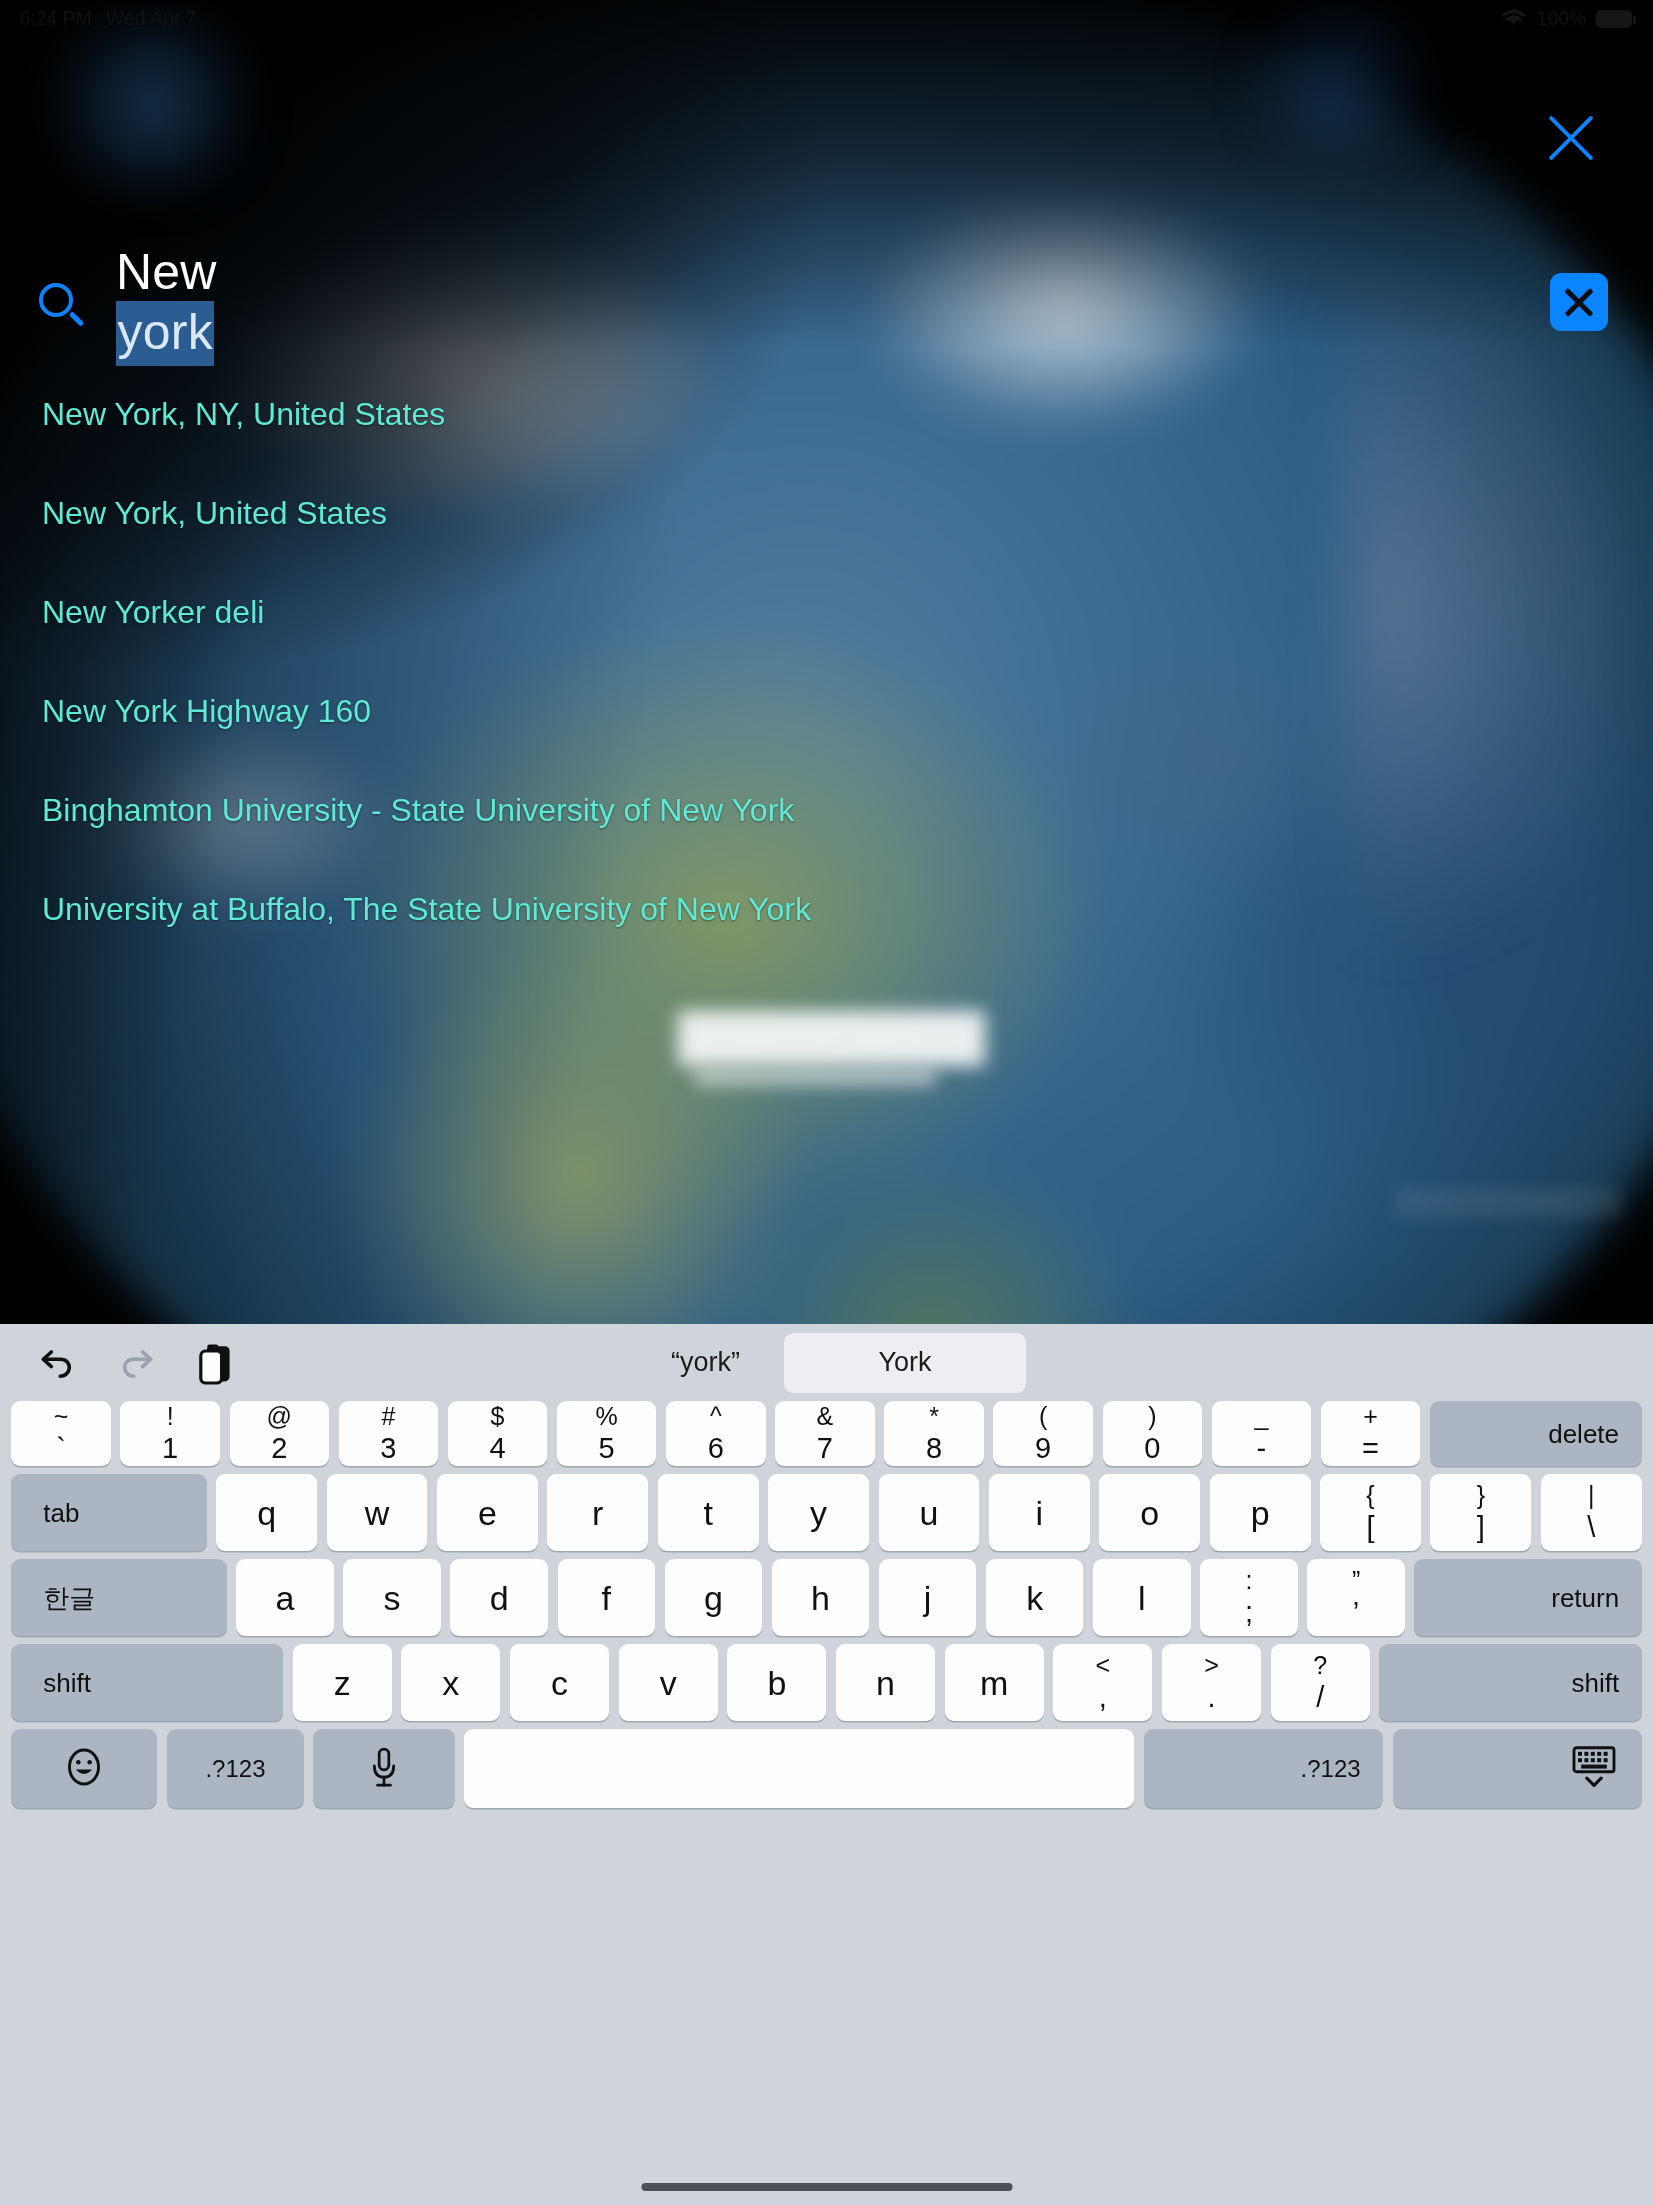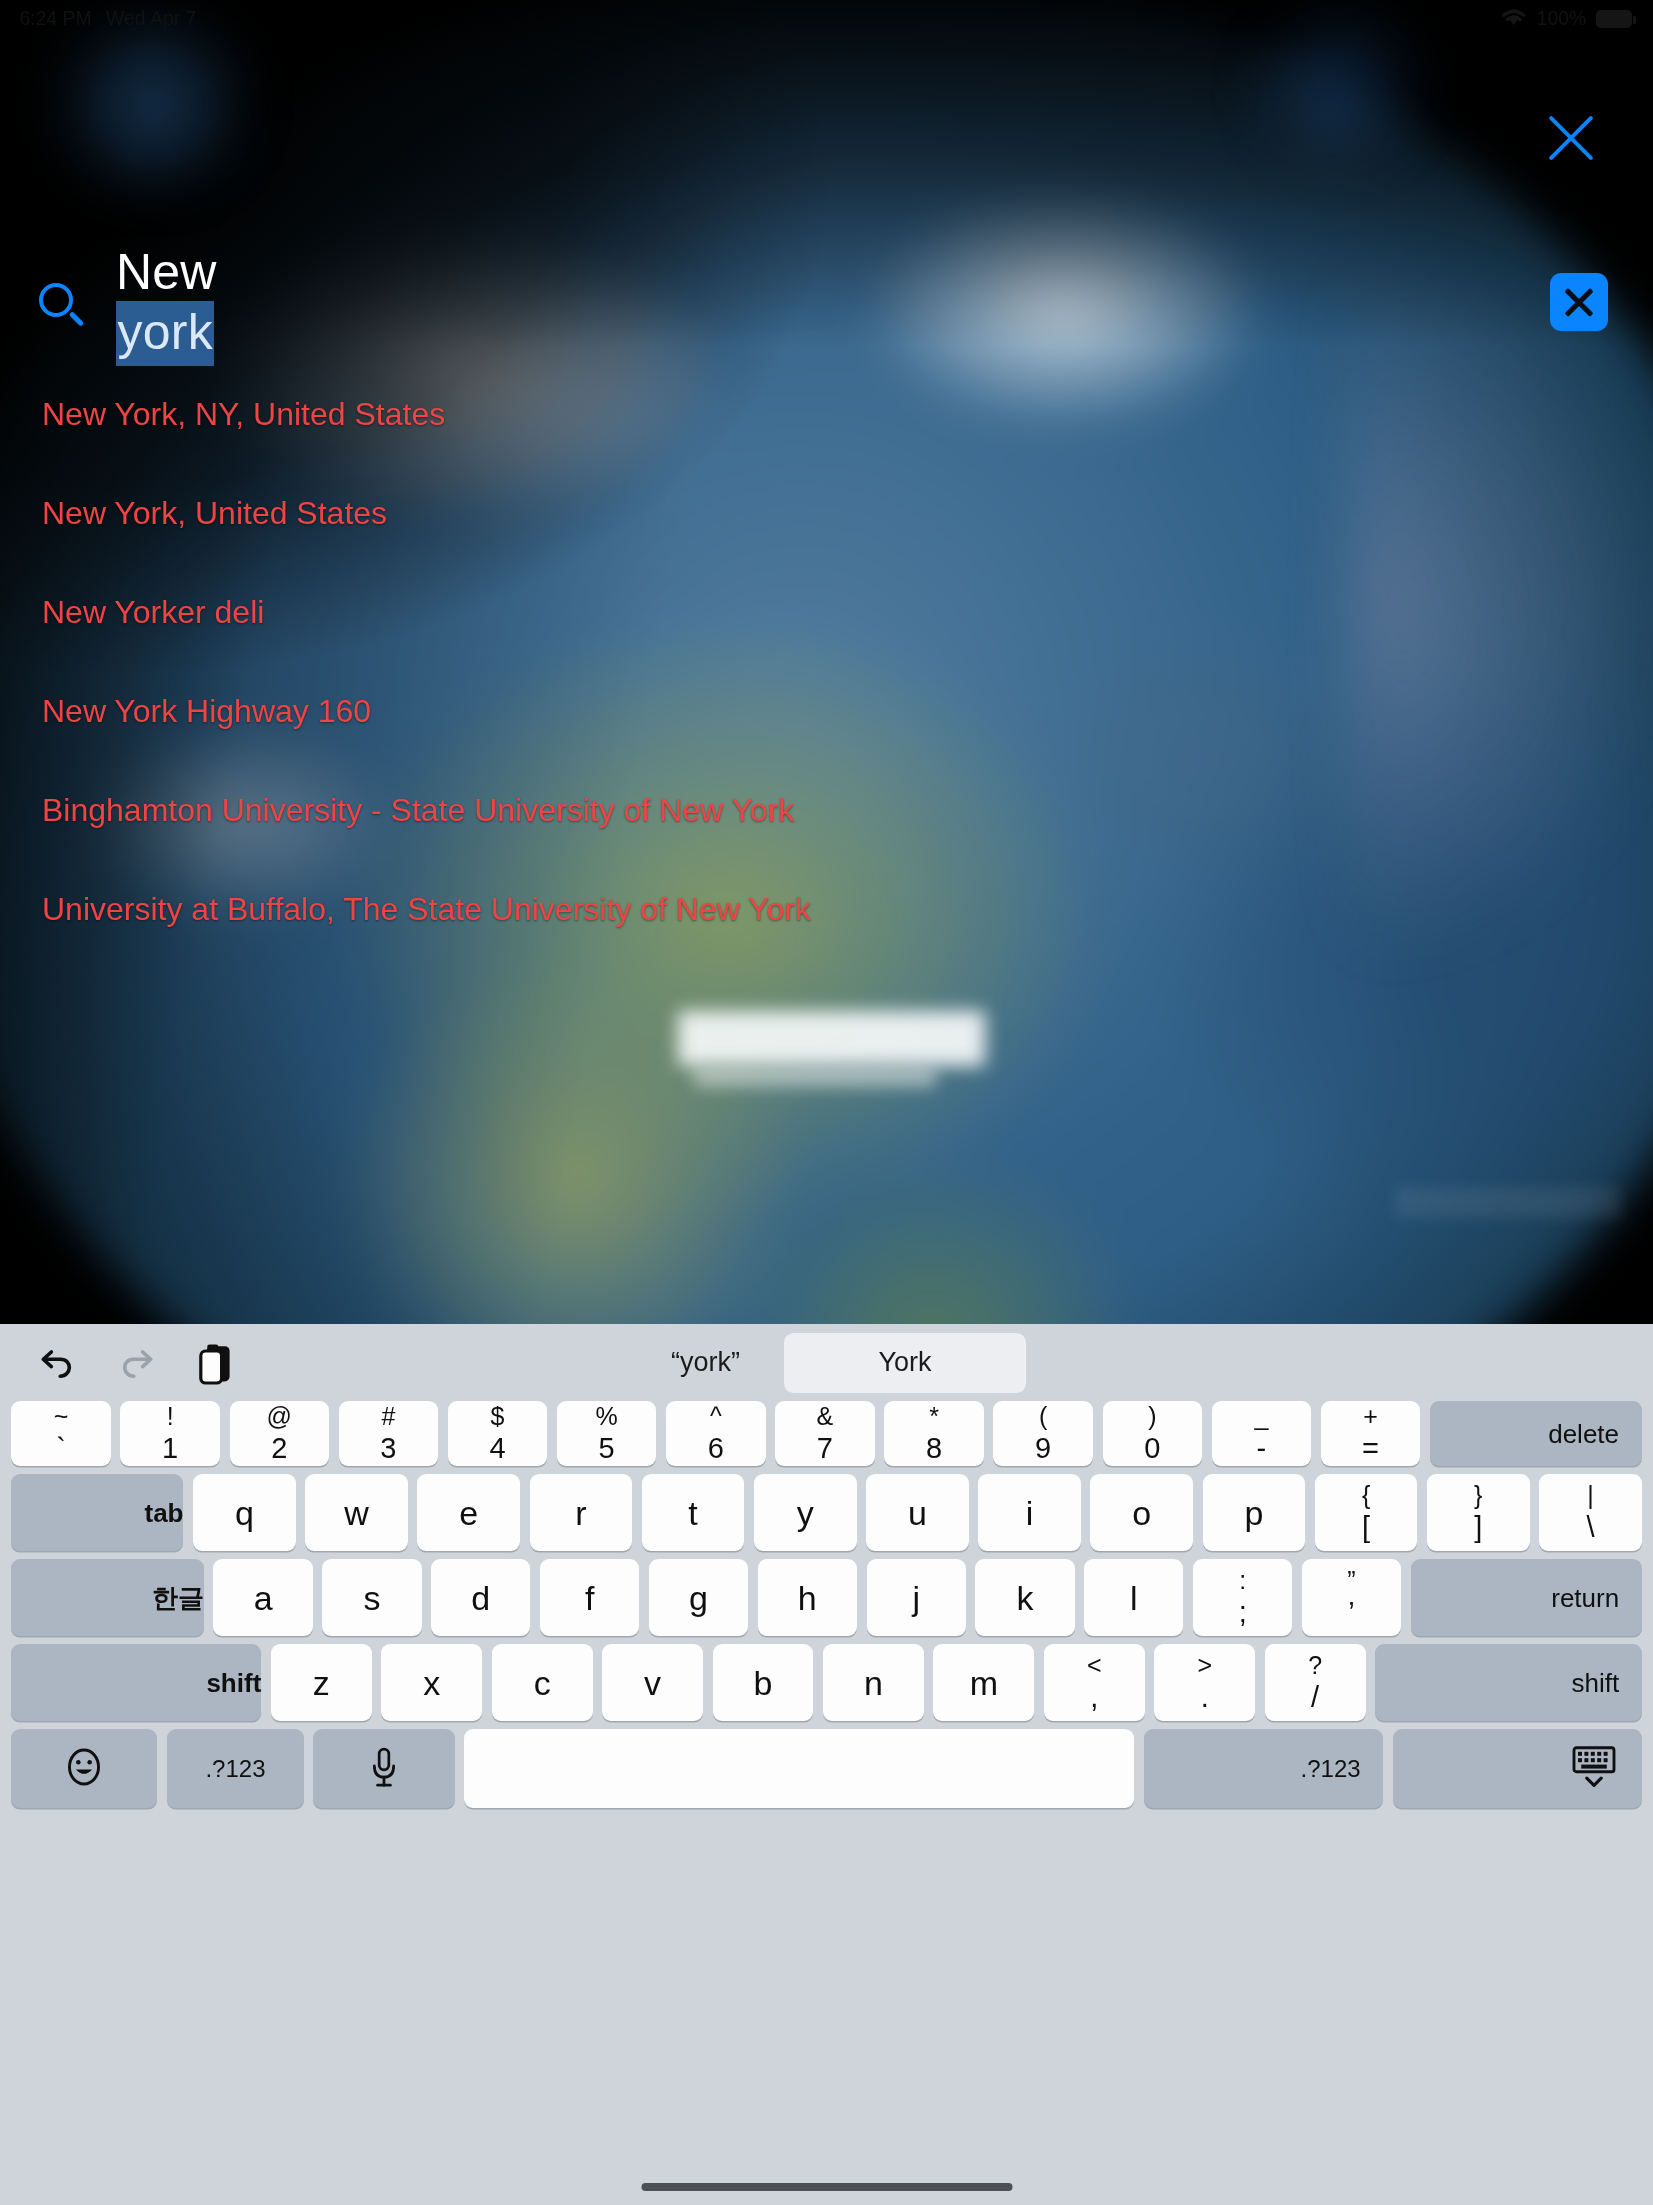--- a/index.html
+++ b/index.html
@@ -78,21 +78,21 @@
   #search-text .sel{ background:#2b5c92; color:#dbe8f7; padding:1.6px 1.6px 4.8px 1.6px; }
   #clear-btn{ position:absolute; right:45px; top:4.8px; width:58px; height:58px; background:#0a84ff;
     border-radius:11.3px; cursor:pointer; }
   #clear-btn span{ position:absolute; left:11.3px; top:27px; width:36px; height:4.8px; background:#0b0f14;
     border-radius:1.6px; }
   #clear-btn span:first-child{ transform:rotate(45deg); }
   #clear-btn span:last-child{ transform:rotate(-45deg); }
 
   
   #suggestions{ position:absolute; left:0; top:365px; width:1130px; z-index:44; }
-  .sug{ height:99px; display:flex; align-items:center; padding-left:42px; color:#ef4444;
+  .sug{ height:99px; display:flex; align-items:center; padding-left:42px; color:#5eead4;
     font-size:32px; font-weight:300; cursor:pointer; text-shadow:0 0.8px 2.4px rgba(0,0,0,0.45); }
 
   
   #keyboard{ position:absolute; left:0; bottom:0; width:1653px; height:881px; z-index:60;
     background:#ced4da; display:flex; flex-direction:column; }
   #kbd-toolbar{ height:77px; display:flex; align-items:center; position:relative;
     background:#ced4da; }
   .tb-icons{ display:flex; align-items:center; gap:19.4px; padding-left:27.4px; }
   .tb-icon{ width:60px; height:60px; display:flex; align-items:center; justify-content:center;
     cursor:pointer; }
@@ -115,21 +115,21 @@
   .key .single{ font-size:34px; line-height:1; }
   .key .word{ font-size:26px; line-height:1; }
   .key .wordsm{ font-size:24px; line-height:1; }
 
   .row-num{ height:65px; }
   .row-q{ height:77px; }
   .row-a{ height:77px; }
   .row-z{ height:77px; }
   .row-sp{ height:79px; }
 
-  .lbl-left{ align-items:flex-end; padding-left:6px;font-weight:bold; }
+  .lbl-left{ align-items:flex-start; padding-left:32px; }
   .lbl-right{ align-items:flex-end; padding-right:22.6px; }
 
   
   .f-tab{ flex:1.62; }
   .f-del{ flex:1.9; }
   .f-han{ flex:1.88; }
   .f-ret{ flex:2.1; }
   .f-shiftL{ flex:2.42; }
   .f-shiftR{ flex:2.42; }
   .f-emoji{ flex:1.55; }

